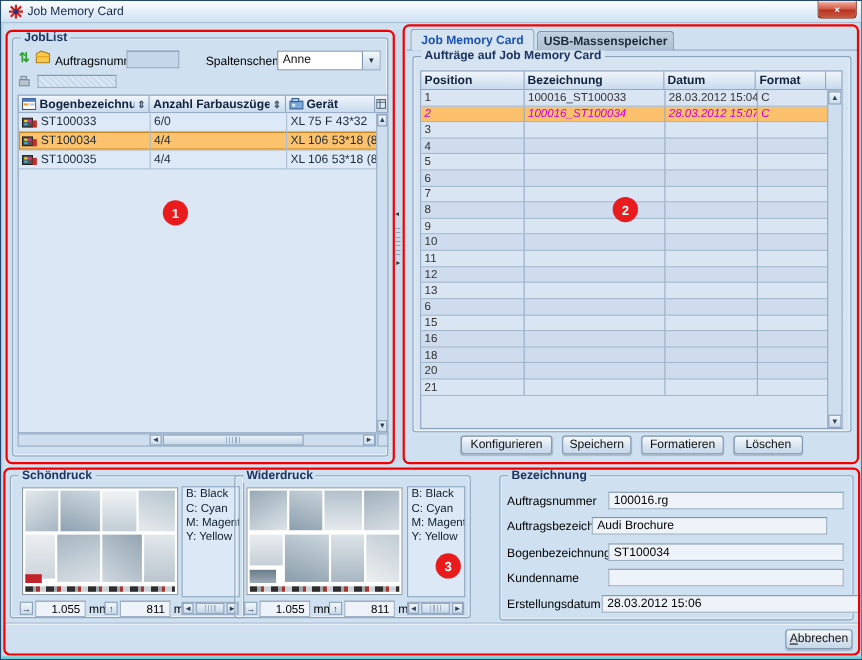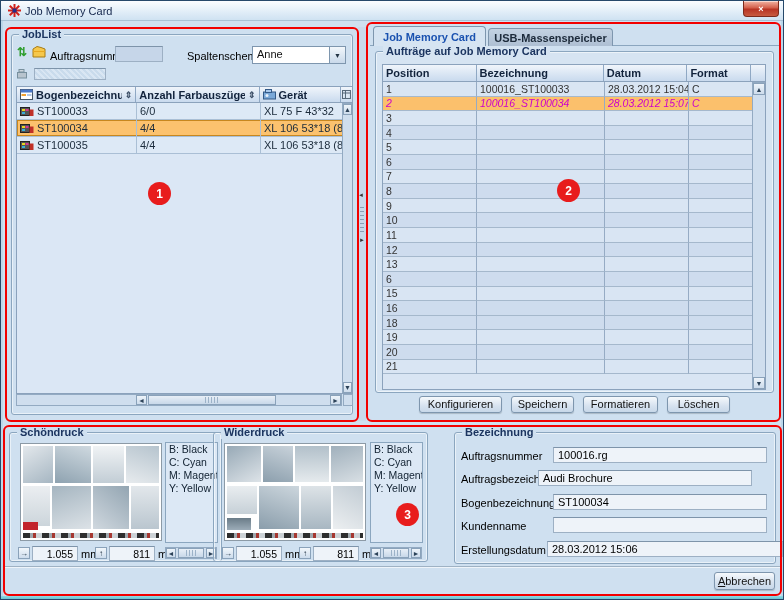--- a/index.html
+++ b/index.html
@@ -356,26 +356,20 @@
             <span class="mc" style="width: 128px;"></span>
             <span class="mc" style="width: 84px;"></span>
             <span class="mc" style="width: 64px;"></span>
           </div>
           <div class="mrow even">
             <span class="mc" style="width: 94px;">18</span>
             <span class="mc" style="width: 128px;"></span>
             <span class="mc" style="width: 84px;"></span>
             <span class="mc" style="width: 64px;"></span>
           </div>
-          <div class="mrow odd">
-            <span class="mc" style="width: 94px;">19</span>
-            <span class="mc" style="width: 128px;"></span>
-            <span class="mc" style="width: 84px;"></span>
-            <span class="mc" style="width: 64px;"></span>
-          </div>
           <div class="mrow even">
             <span class="mc" style="width: 94px;">20</span>
             <span class="mc" style="width: 128px;"></span>
             <span class="mc" style="width: 84px;"></span>
             <span class="mc" style="width: 64px;"></span>
           </div>
           <div class="mrow odd">
             <span class="mc" style="width: 94px;">21</span>
             <span class="mc" style="width: 128px;"></span>
             <span class="mc" style="width: 84px;"></span>

